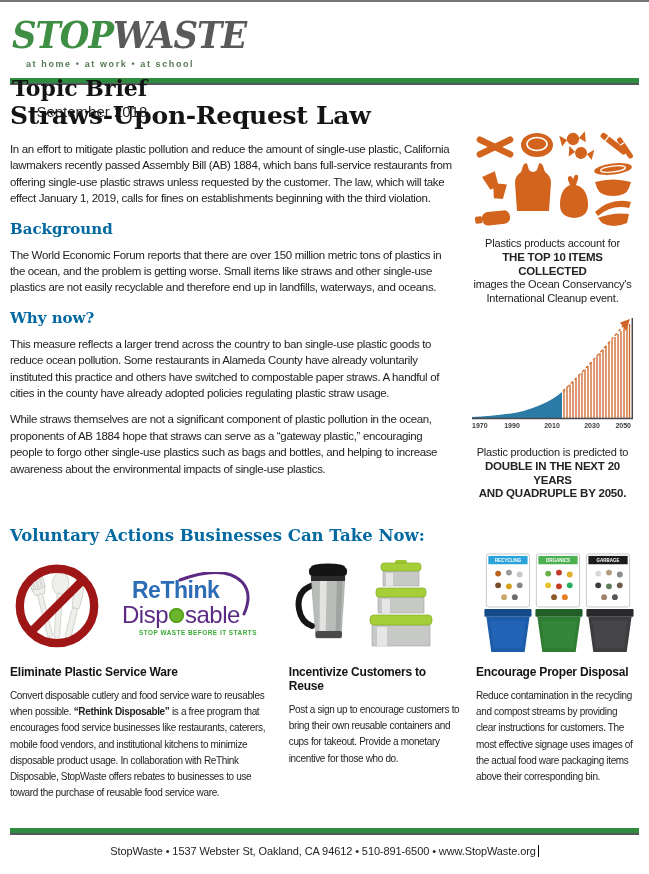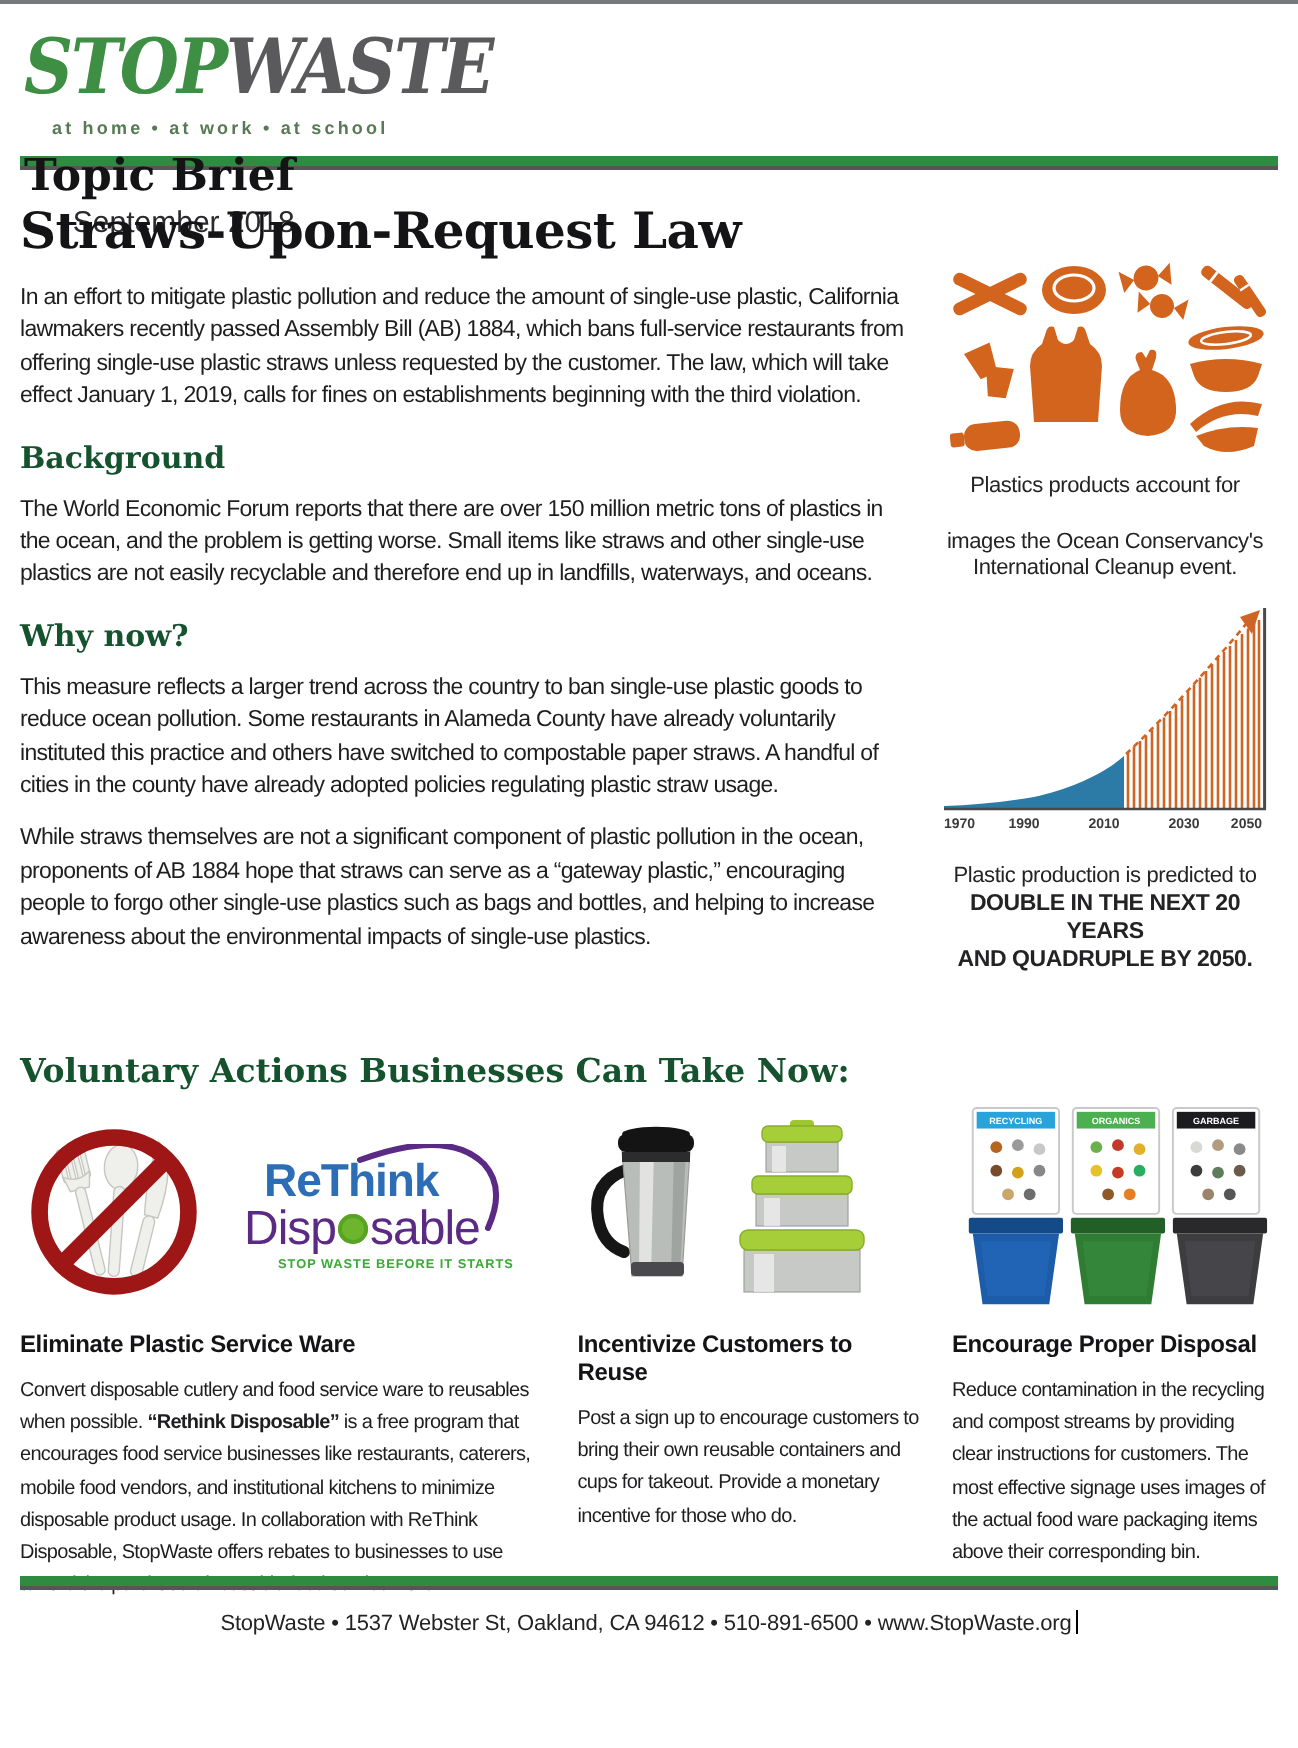--- a/index.html
+++ b/index.html
@@ -16,21 +16,21 @@
   .header-right { text-align:right; padding-top:6px; }
   .doc-type { font-family:"DejaVu Serif", serif; font-weight:bold; font-size:22px; color:#141416; }
   .doc-date { font-size:15px; color:#2a2a2c; margin-top:2px; }
   
   .rule { height:7px; background:#2e8b40; border-bottom:2px solid #55565a; margin:0 10px; }
   
   .main { display:flex; padding:0 10px; }
   .col-left { width:462px; padding-right:16px; }
   .col-right { width:161px; margin-top:40px; }
   h1 { font-family:"DejaVu Serif", serif; font-size:25px; letter-spacing:-0.3px; color:#141416; margin:16px 0 11px; }
-  h2 { font-family:"DejaVu Serif", serif; font-size:15px; color:#14532d; margin:13px 0 9px; }
+  h2 { font-family:"DejaVu Serif", serif; font-size:15px; color:#0369a1; margin:13px 0 9px; }
   .col-left p { font-size:11.5px; line-height:16.4px; letter-spacing:-0.35px; margin-bottom:10px; color:#1e1e20; }
   
   .caption { text-align:center; font-size:11px; line-height:13.8px; letter-spacing:-0.2px; margin:6px 0 12px; color:#232325; }
   .caption b { font-size:11.5px; }
   .sidebar-svg { display:block; margin:0 auto; }
   
   .actions { position:absolute; left:10px; right:10px; top:524px; }
   .actions h2 { font-size:16.5px; margin:0 0 10px; }
   .actions-row { display:flex; }
   .action-col h3 { font-size:12px; letter-spacing:-0.2px; margin:12px 0 9px; color:#141416; }
@@ -41,21 +41,21 @@
   .img-box { height:98px; display:flex; align-items:center; }
   
   .rethink { position:relative; margin-left:18px; width:152px; padding-top:6px; }
   .rt-swoosh { position:absolute; top:0; left:0; }
   .rt-line1 { font-weight:bold; font-size:23px; letter-spacing:-0.5px; color:#2d6db5; line-height:24px; margin-left:10px; }
   .rt-line2 { font-weight:normal; font-size:24px; letter-spacing:-0.5px; color:#5b2a84; line-height:26px; }
   .rt-o { display:inline-block; width:15px; height:15px; border-radius:50%; background:#6cb52d;
           box-shadow:inset 0 0 0 2px #58a322; margin:0 1px; }
   .rt-tagline { font-size:6.4px; font-weight:bold; letter-spacing:0.5px; color:#3aaa35; text-align:center; margin-top:1px; }
   
-  .footer { position:absolute; left:0; right:0; top:786px; }
+  .footer { position:absolute; left:0; right:0; top:826px; }
   .footer-text { text-align:center; font-size:11px; letter-spacing:-0.1px; margin-top:10px; color:#232325; }
   .caret { display:inline-block; width:1px; height:12px; background:#000; margin-left:2px; vertical-align:-2px; }
 </style>
 </head>
 <body>
 
 <div class="page">
 
   <header class="header">
     <div>
@@ -140,21 +140,21 @@
             <rect x="9" y="86.5" width="28" height="13.5" rx="6"></rect>
           </g>
           <g>
             <path d="M122 87 Q138 72 158 77 L156 83 Q139 79 125 91 Z"></path>
             <path d="M125 93 Q140 87 156 89 L154 98 Q140 104 129 98 Z"></path>
           </g>
         </g>
       </svg>
       <div class="caption">
         <span>Plastics products account for</span><br>
-        <br>
+        <b>THE TOP 10 ITEMS COLLECTED</b><br>
         <span>images the Ocean Conservancy's</span><br>
         <span>International Cleanup event.</span>
       </div>
 
       <svg class="sidebar-svg" width="165" height="122" viewBox="0 0 165 122" style="margin-top:10px;">
         <path d="M0 99 C 15 98.5, 30 97, 45 94.5 C 62 91, 80 83, 90 74 L90 100 L0 100 Z" fill="#2b7ba6"></path>
         <path d="M92 100 V72 M95 100 V69.3 M98 100 V66.5 M101 100 V63.7 M104 100 V60.9 M107 100 V57.9 M110 100 V54.7 M113 100 V51.5 M116 100 V48.3 M119 100 V45.1 M122 100 V41.7 M125 100 V38.3 M128 100 V34.9 M131 100 V31.5 M134 100 V28.1 M137 100 V25 M140 100 V22 M143 100 V19 M146 100 V16 M149 100 V13 M152 100 V10.2 M155 100 V7.6 M157.5 100 V6" stroke="#cf6425" stroke-width="1.3" fill="none"></path>
         <path d="M91 73 C 103 62, 118 46, 133 29 C 141 20, 147 13, 151 8" stroke="#cf6425" stroke-width="1.3" stroke-dasharray="3 2.4" fill="none"></path>
         <polygon points="158,1 148,4.5 154,13" fill="#cf6425"></polygon>
         <line x1="0" y1="100.5" x2="161" y2="100.5" stroke="#4a4a4c" stroke-width="1.3"></line>

